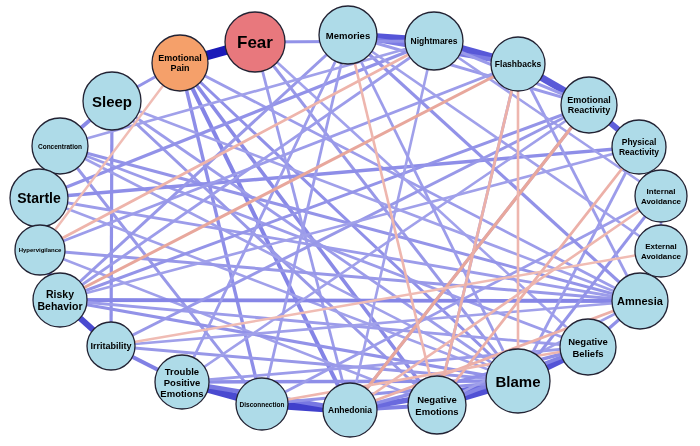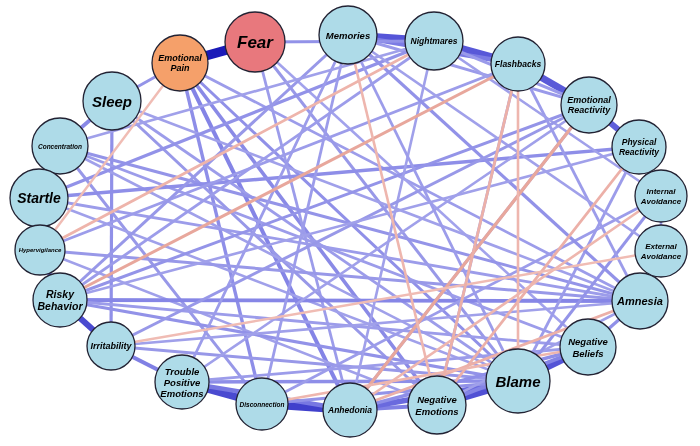--- a/index.html
+++ b/index.html
@@ -7,21 +7,20 @@
   body{
     width:700px;height:446px;
     background:#ffffff;
     font-family:"Liberation Sans", sans-serif;
     overflow:hidden;
   }
   #network-figure{
     position:relative;
     width:576px;height:446px;
     background:#ffffff;
-    font-style:italic;
   }
   #network-svg{
     position:absolute;left:0;top:0;
     width:700px;height:446px;
     display:block;
   }
   .node-circle{
     stroke:#222233;
     stroke-width:1.3;
   }

